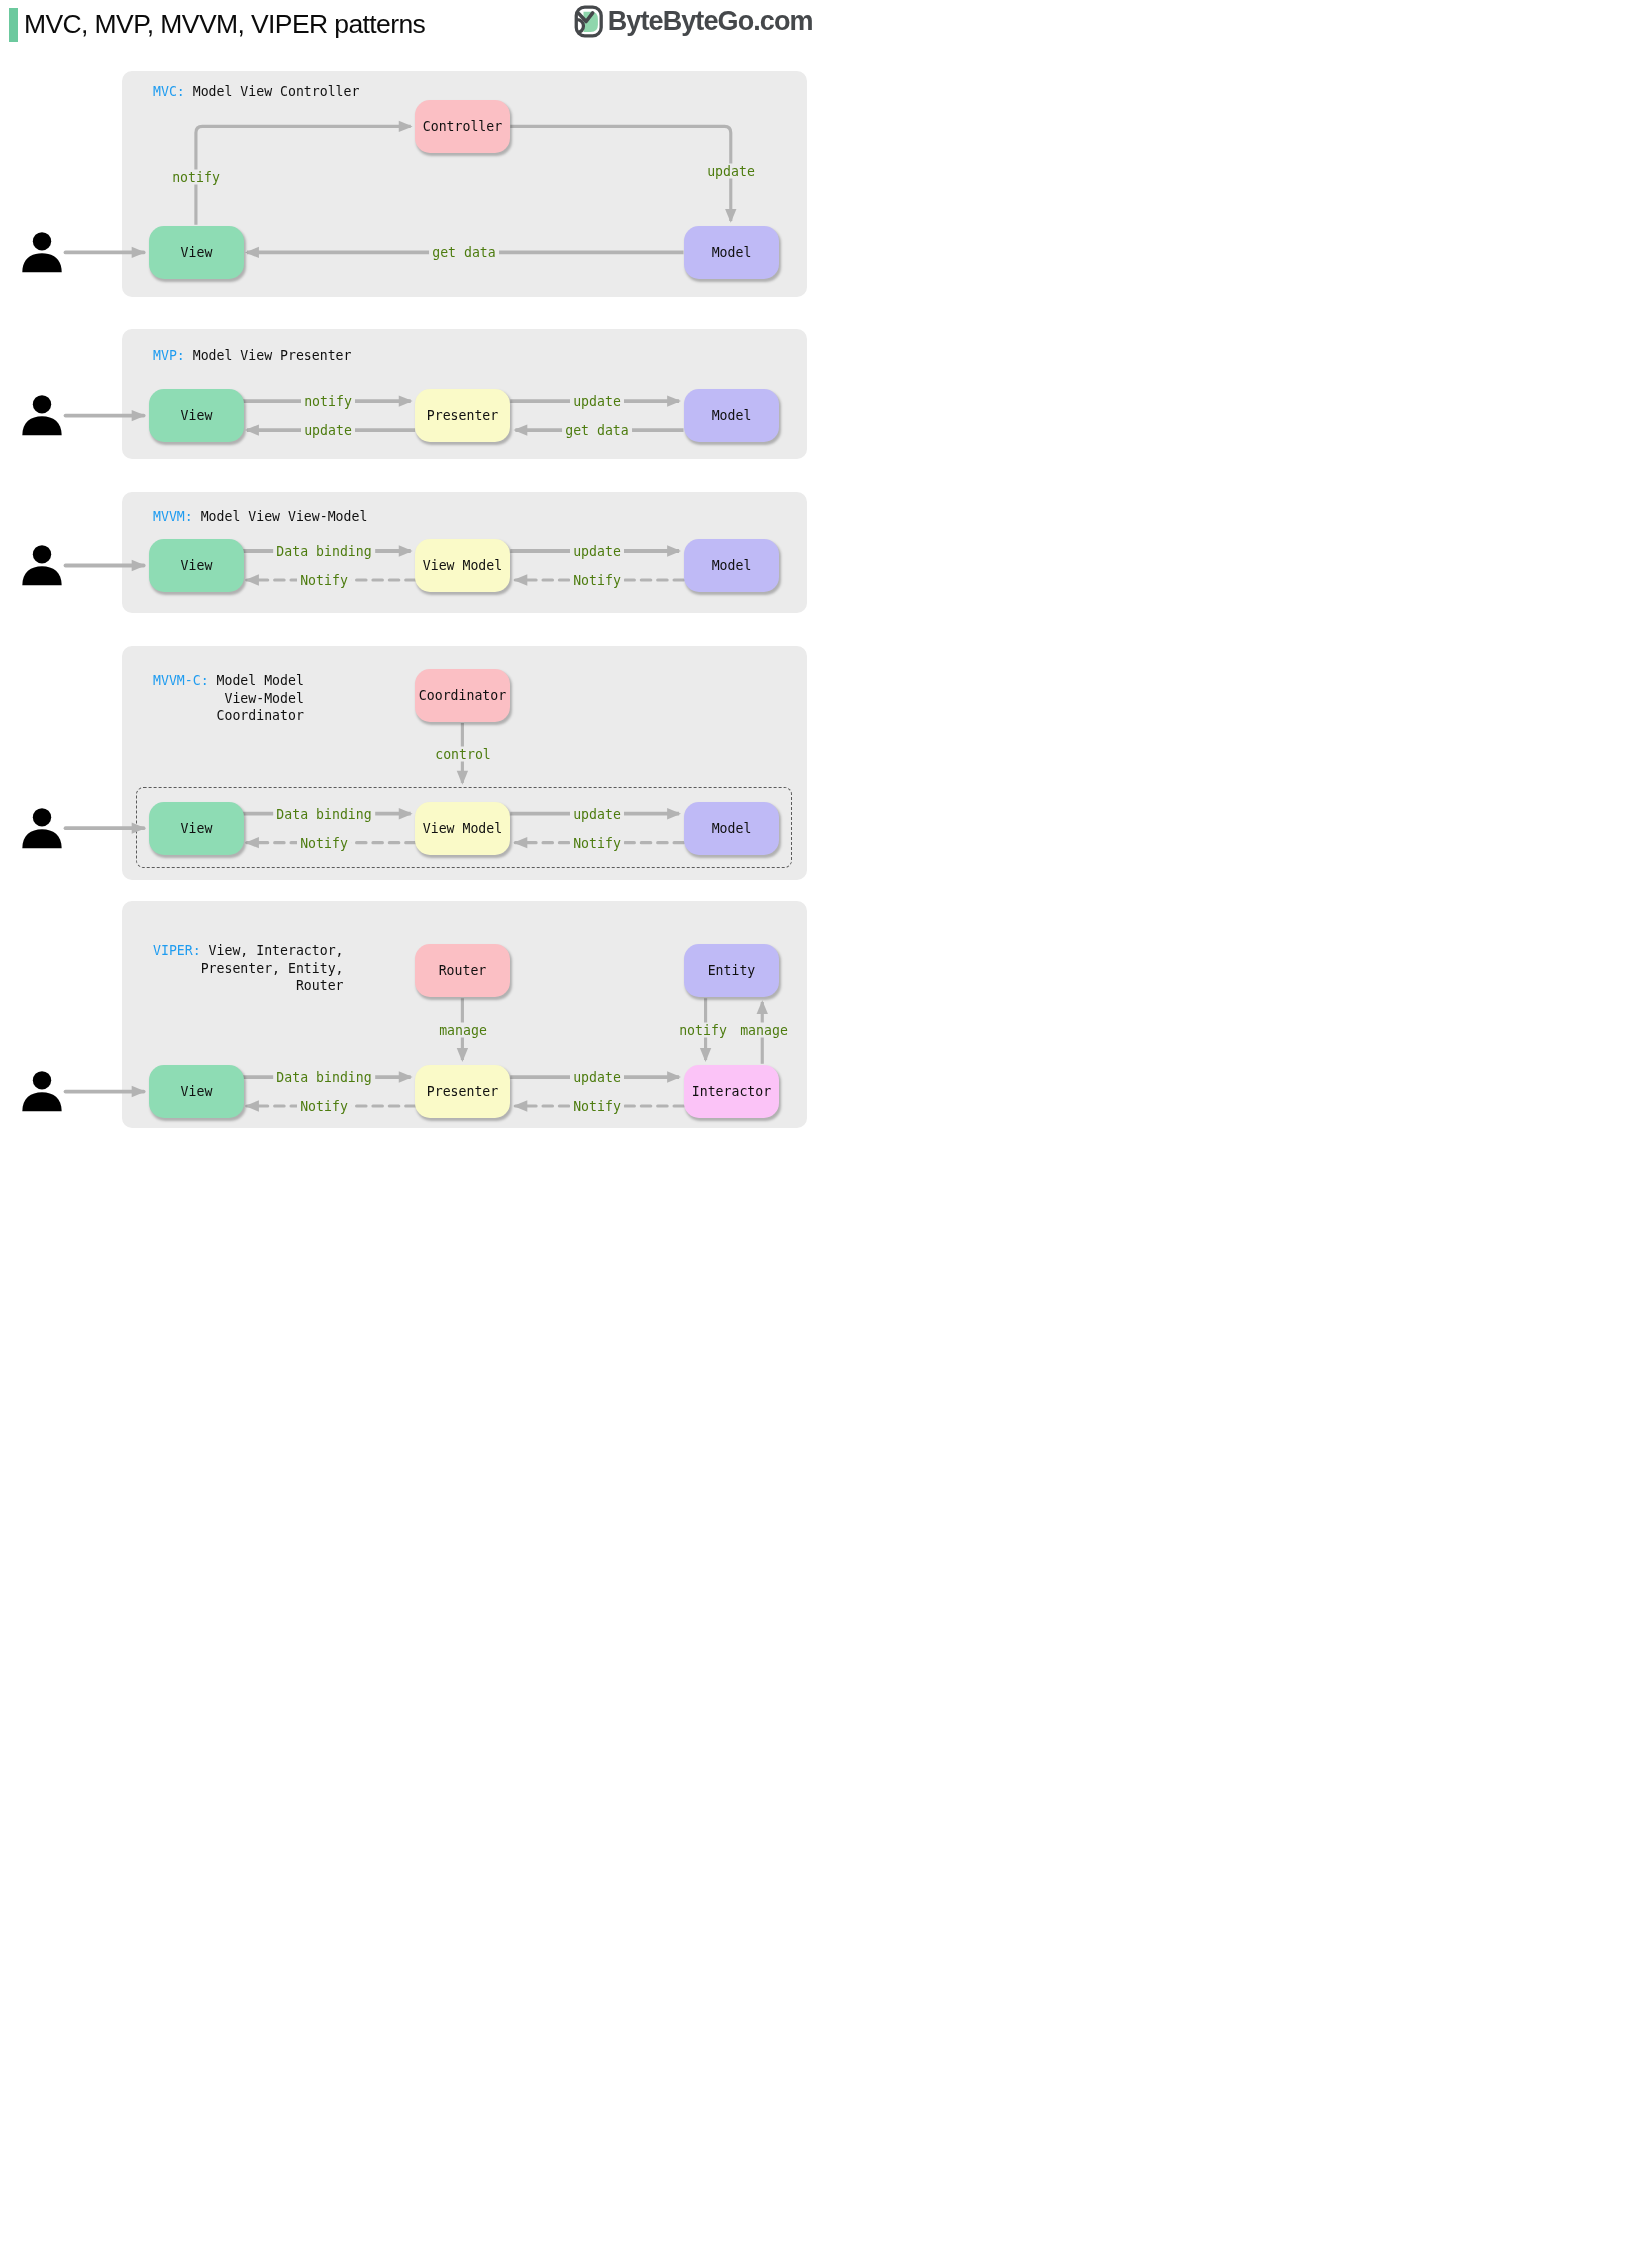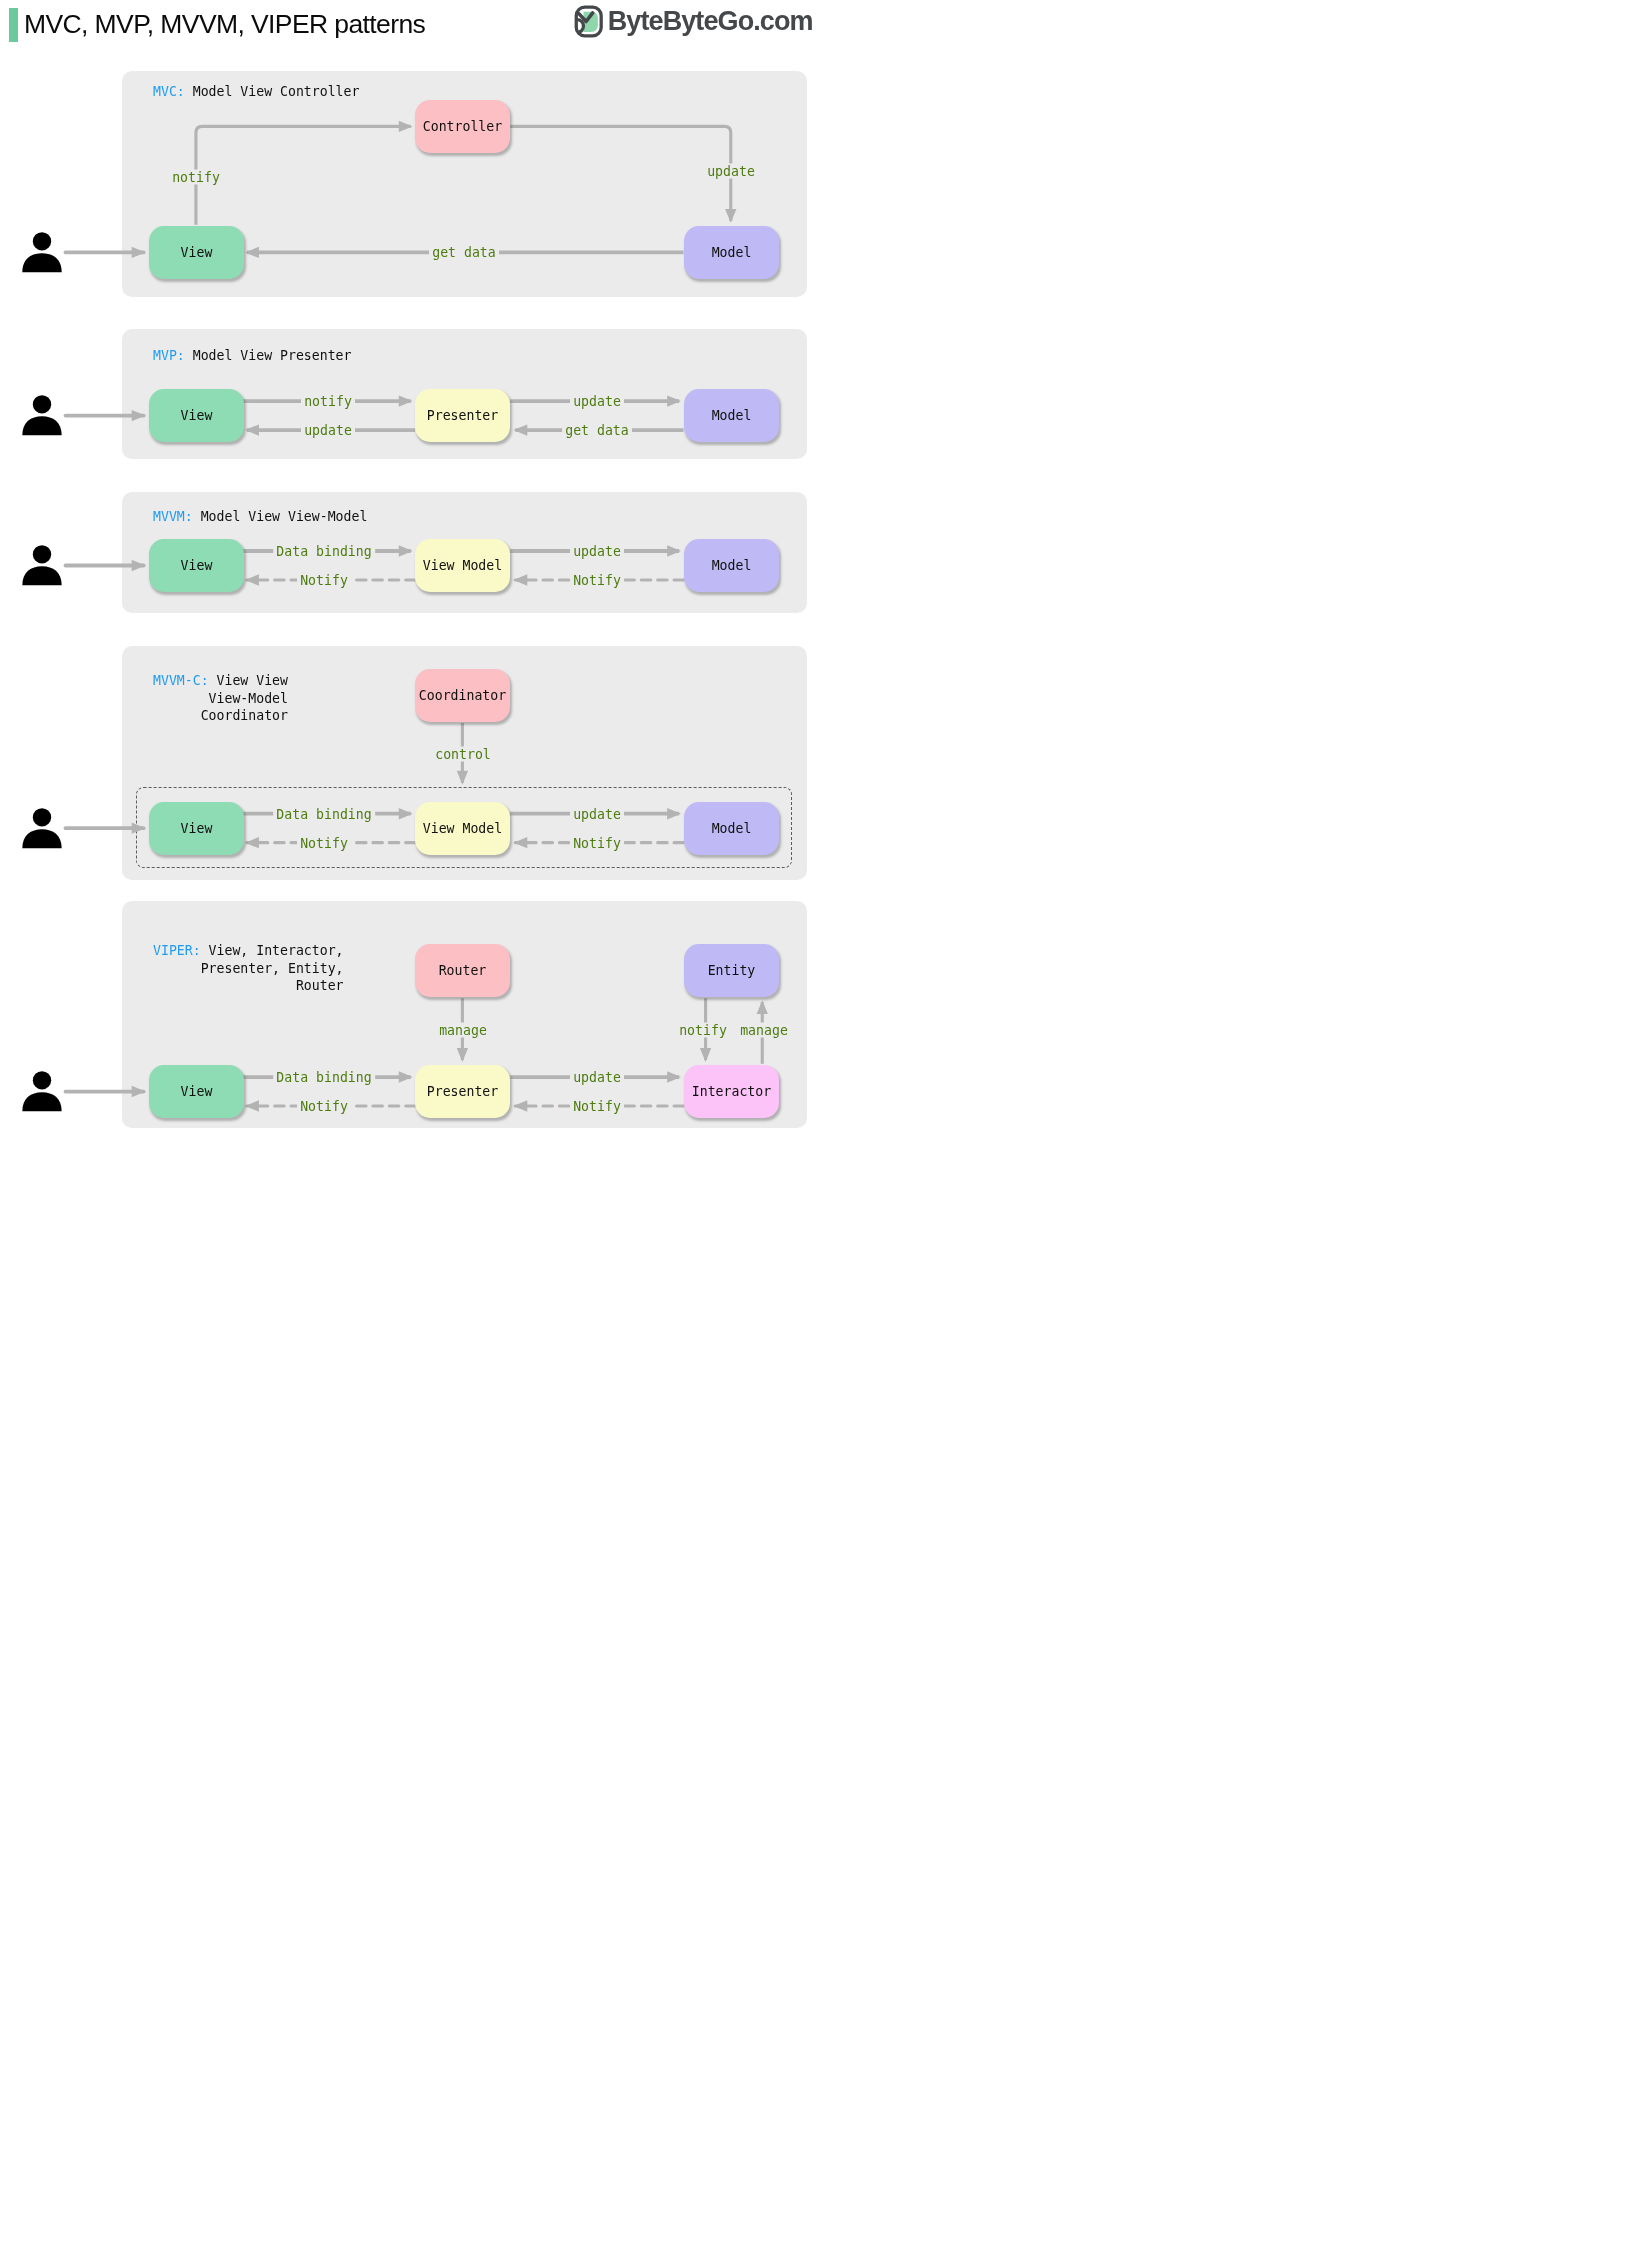--- a/index.html
+++ b/index.html
@@ -136,21 +136,21 @@
   <div class="sec-title" style="left:153px;top:83px;">
     <span class="blue">MVC:</span><span> Model View Controller</span>
   </div>
   <div class="sec-title" style="left:153px;top:347px;text-align:right;">
     <span class="blue">MVP:</span><span> Model View Presenter</span>
   </div>
   <div class="sec-title" style="left:153px;top:508px;">
     <span class="blue">MVVM:</span><span> Model View View-Model</span>
   </div>
   <div class="sec-title multi" style="left:153px;top:672px;">
-    <div><span class="blue">MVVM-C:</span><span> View View</span></div>
+    <div><span class="blue">MVVM-C:</span><span> Model Model</span></div>
     <div>View-Model</div>
     <div>Coordinator</div>
   </div>
   <div class="sec-title multi" style="left:153px;top:942px;">
     <div><span class="blue">VIPER:</span><span> View, Interactor,</span></div>
     <div>Presenter, Entity,</div>
     <div>Router</div>
   </div>
 
   <div class="box c-pink" style="left:415px;top:100px;">Controller</div>

